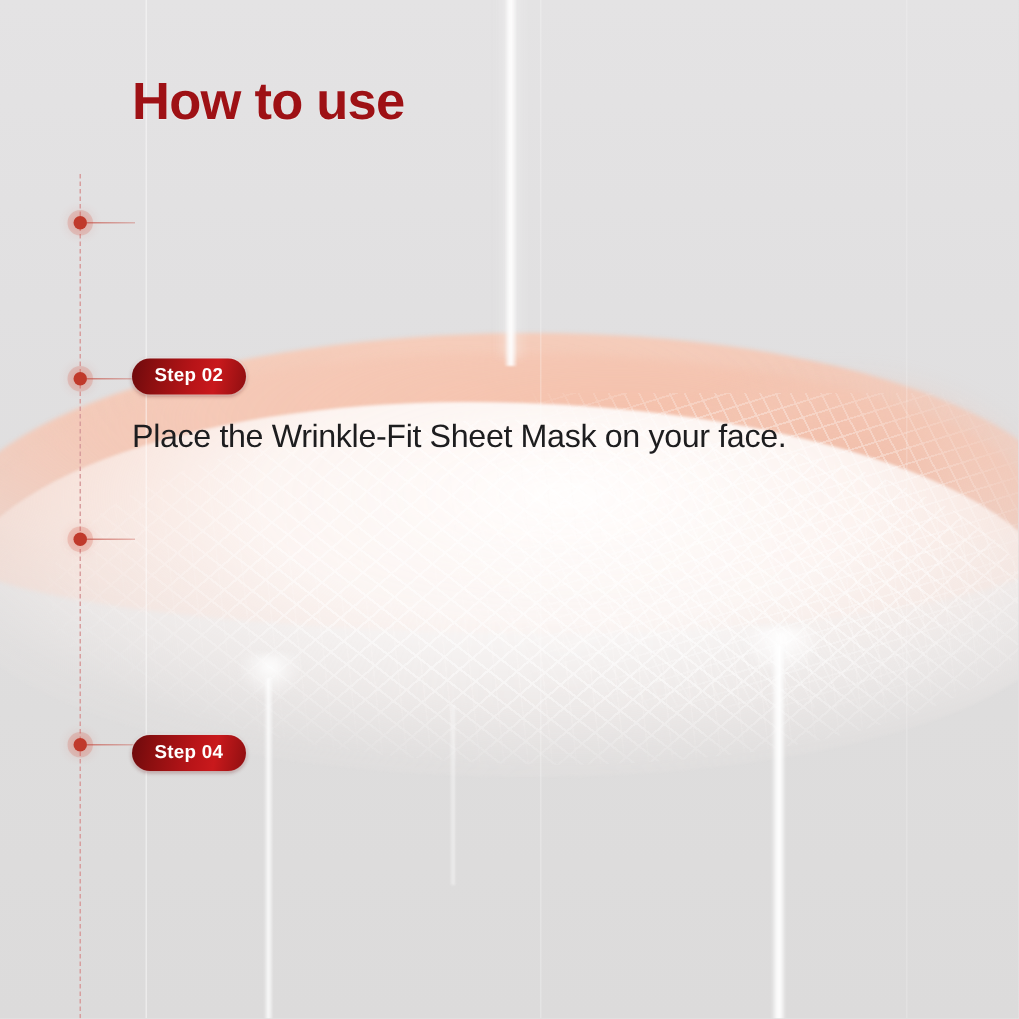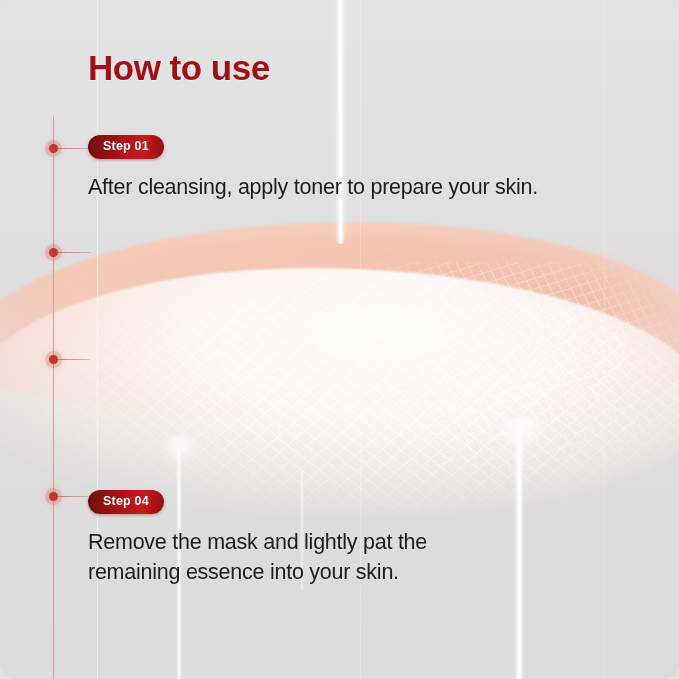--- a/index.html
+++ b/index.html
@@ -1,16 +1,16 @@
 <!DOCTYPE html>
 <html><head>
 <meta charset="utf-8">
 <title>How to use</title>
 <style>
-  * { margin:0; padding:0; box-sizing:border-box;border-radius:16px; }
+  * { margin:0; padding:0; box-sizing:border-box; }
   html, body {
     width:679px; height:679px;
     background:#e2e1e2;
     font-family:"Liberation Sans", sans-serif;
     overflow:hidden;
   }
 
   .poster {
     position:relative;
     width:679px; height:679px;
@@ -222,26 +222,24 @@
 
   <div class="node" style="top:248px"></div>
   <div class="connector" style="top:252px; width:32px"></div>
 
   <div class="node" style="top:355px"></div>
   <div class="connector" style="top:359px; width:32px"></div>
 
   <div class="node" style="top:492px"></div>
   <div class="connector" style="top:496px; width:32px"></div>
 
-  <div class="step" style="top:135px">
-    <span class="badge">Step 01</span>
-    <div class="body-text">After cleansing, apply toner to prepare your skin.</div>
+
+  <div class="step" style="top:239px">
+    <span class="badge">Step 02</span>
+    <div class="body-text">Place the Wrinkle-Fit Sheet Mask on your face.</div>
   </div>
-
 
 
   <div class="step" style="top:490px">
     <span class="badge">Step 04</span>
-    <div class="body-text">Remove the mask and lightly pat the
-remaining essence into your skin.</div>
   </div>
 
 </div>
 
 </body></html>

